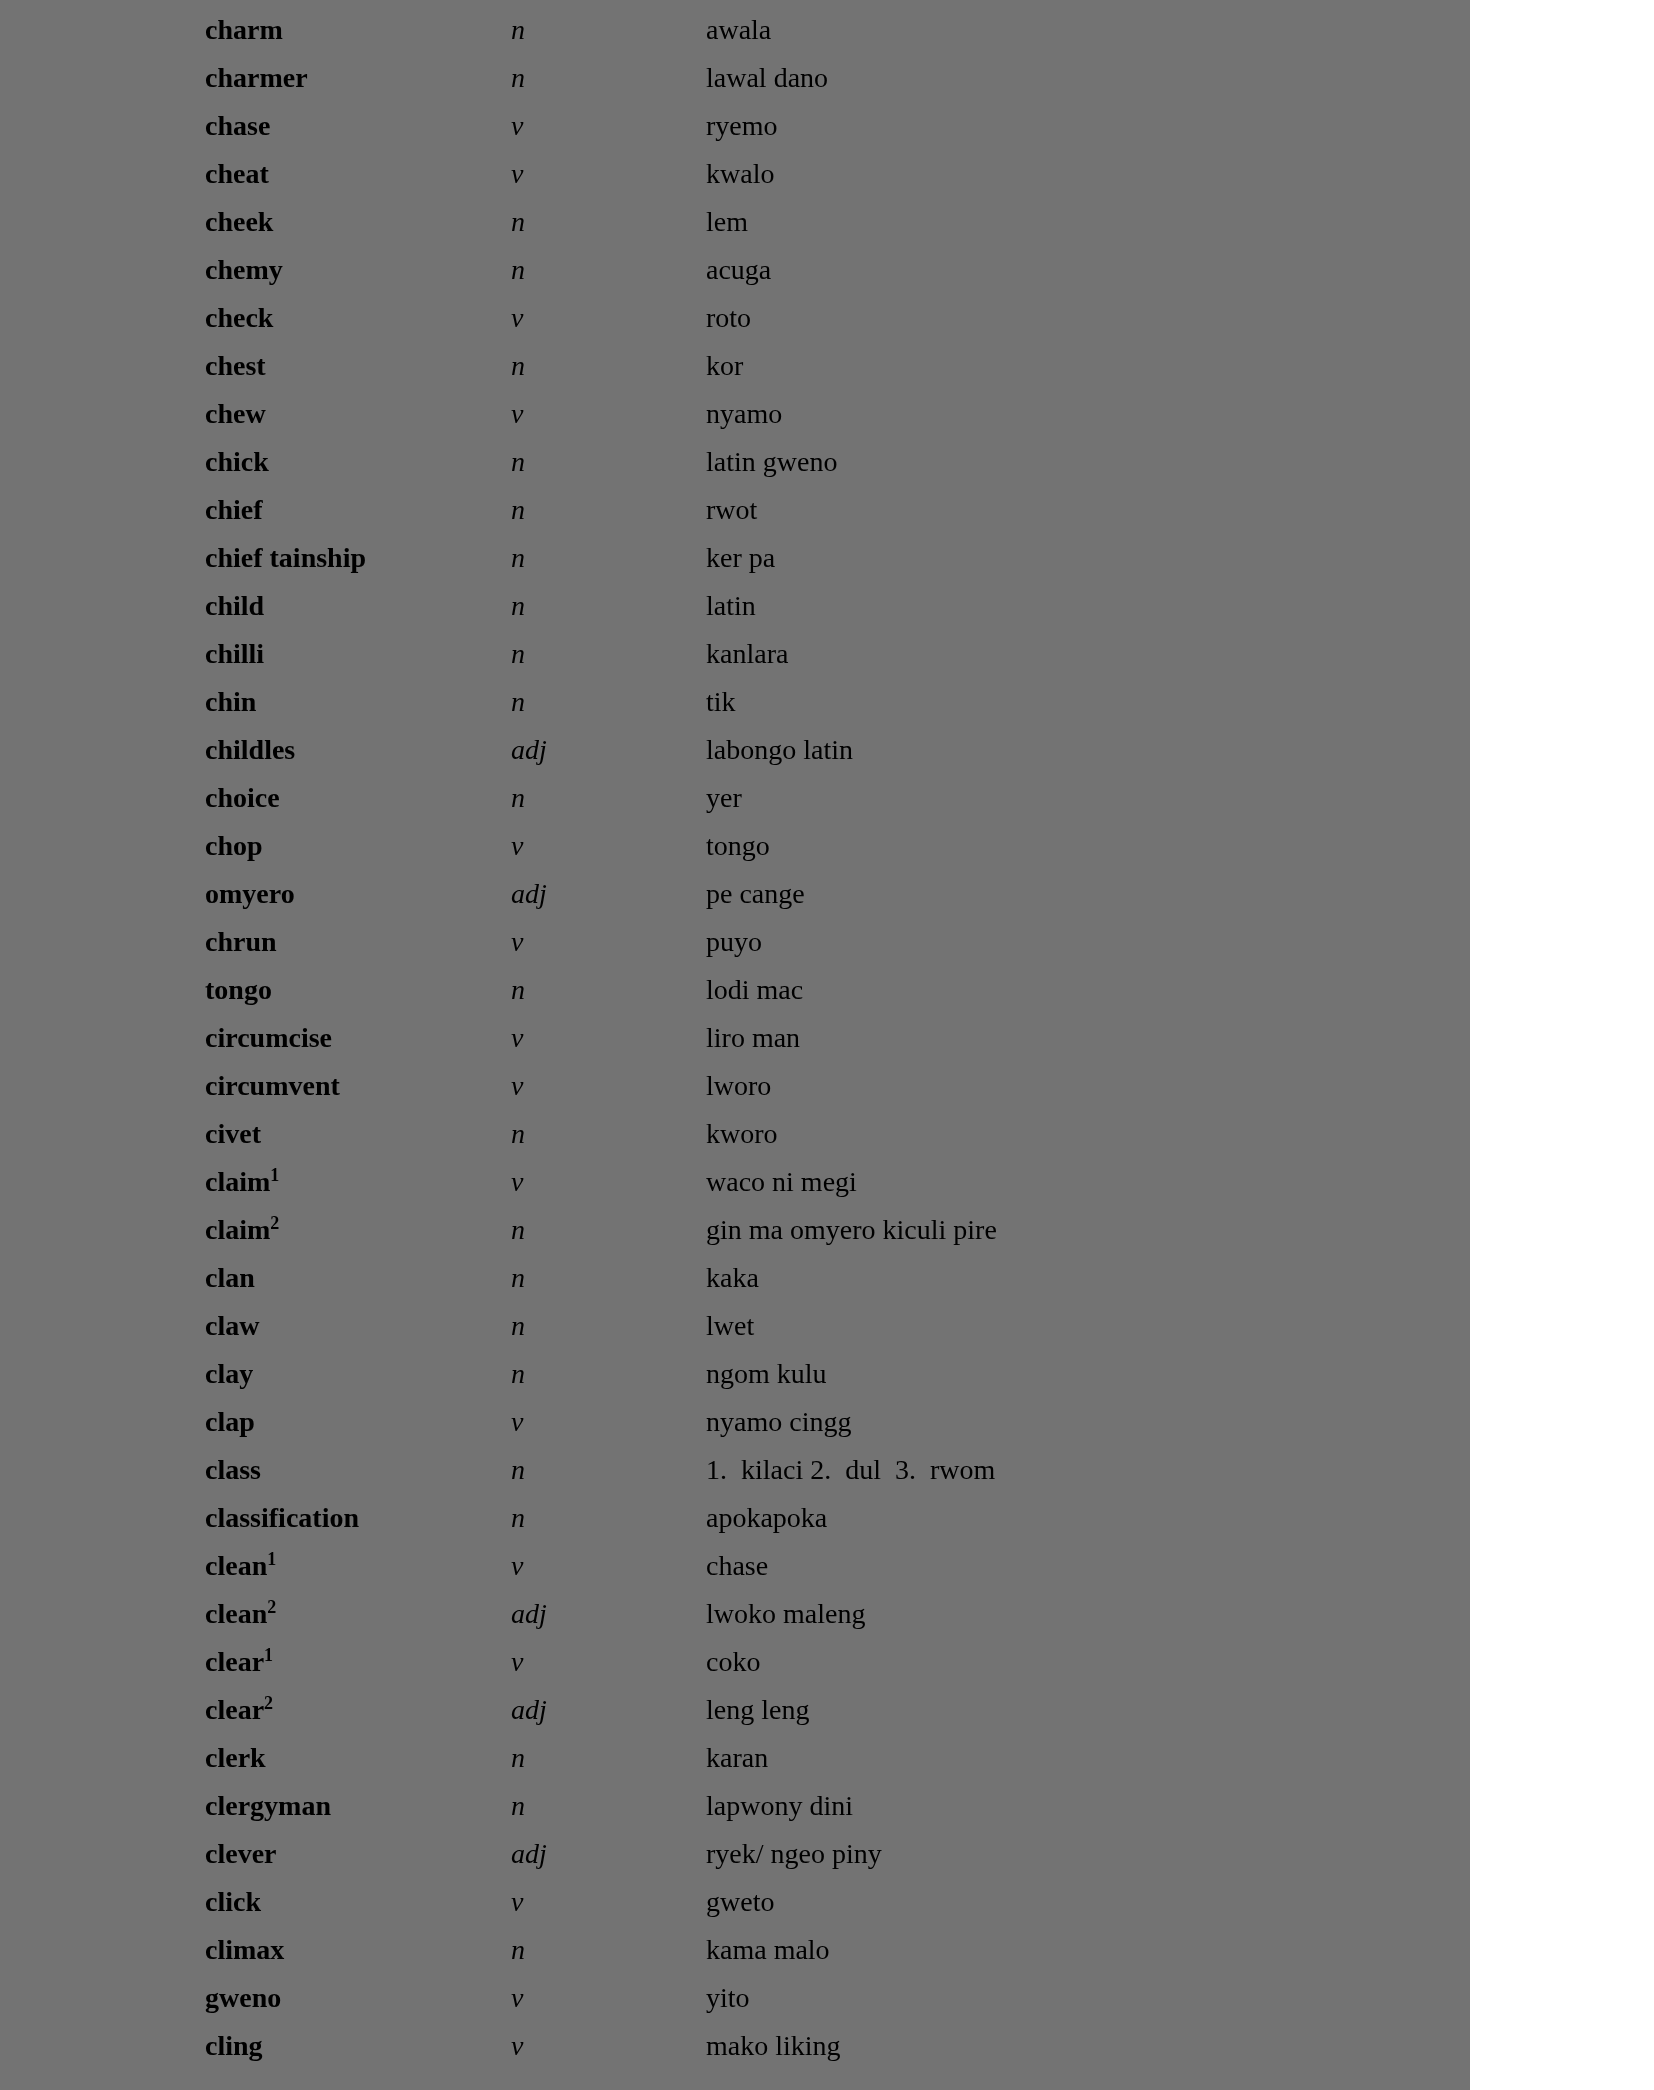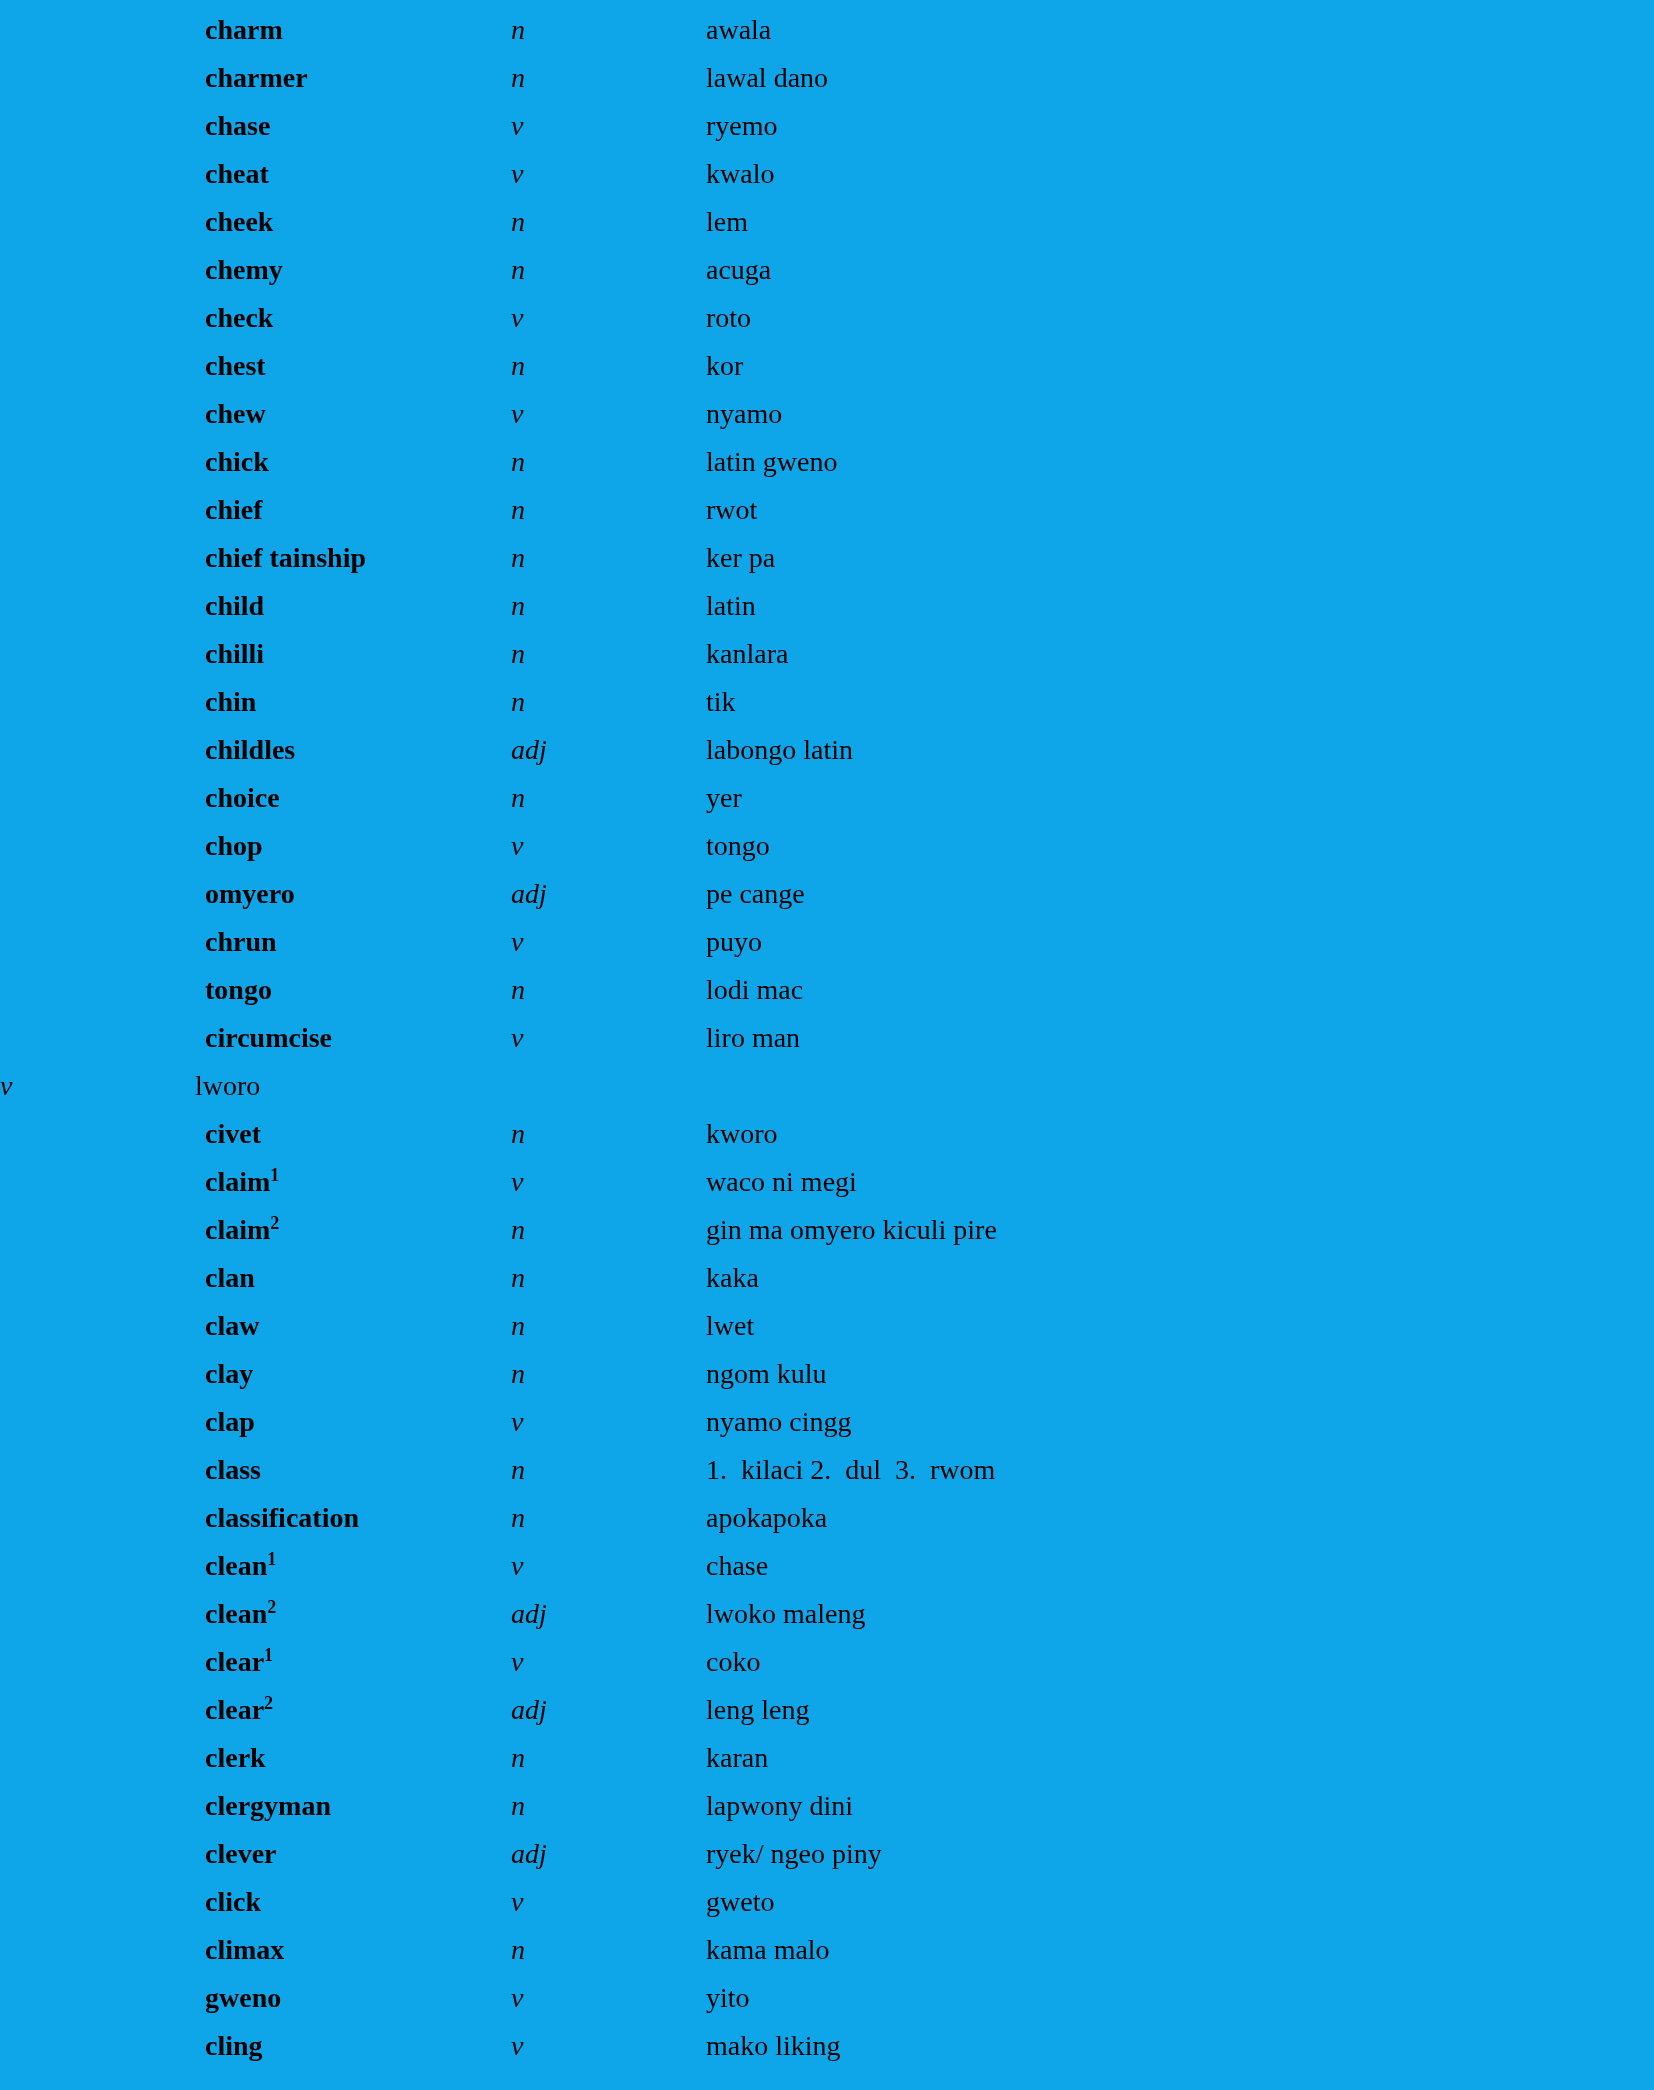--- a/index.html
+++ b/index.html
@@ -4,23 +4,23 @@
 <style>
   html, body {
     margin: 0;
     padding: 0;
     background: #ffffff;
     color: #000000;
     font-family: "Liberation Serif", "DejaVu Serif", serif;
   }
   .page {
     position: relative;
-    width: 1654px;
+    width: 1470px;
     height: 2090px;
-    background: #0ea5e9;
+    background: #737373;
     overflow: hidden;
     box-sizing: border-box;
     padding-top: 6px;
   }
   .entry-list {
     width: 100%;
   }
   .row {
     display: flex;
     align-items: baseline;
@@ -182,20 +182,21 @@
     <span class="trans-cell">lodi mac</span>
   </div>
 
   <div class="row">
     <span class="word-cell"><span>circumcise</span></span>
     <span class="pos-cell">v</span>
     <span class="trans-cell">liro man</span>
   </div>
 
   <div class="row">
+    <span class="word-cell"><span>circumvent</span></span>
     <span class="pos-cell">v</span>
     <span class="trans-cell">lworo</span>
   </div>
 
   <div class="row">
     <span class="word-cell"><span>civet</span></span>
     <span class="pos-cell">n</span>
     <span class="trans-cell">kworo</span>
   </div>
 

